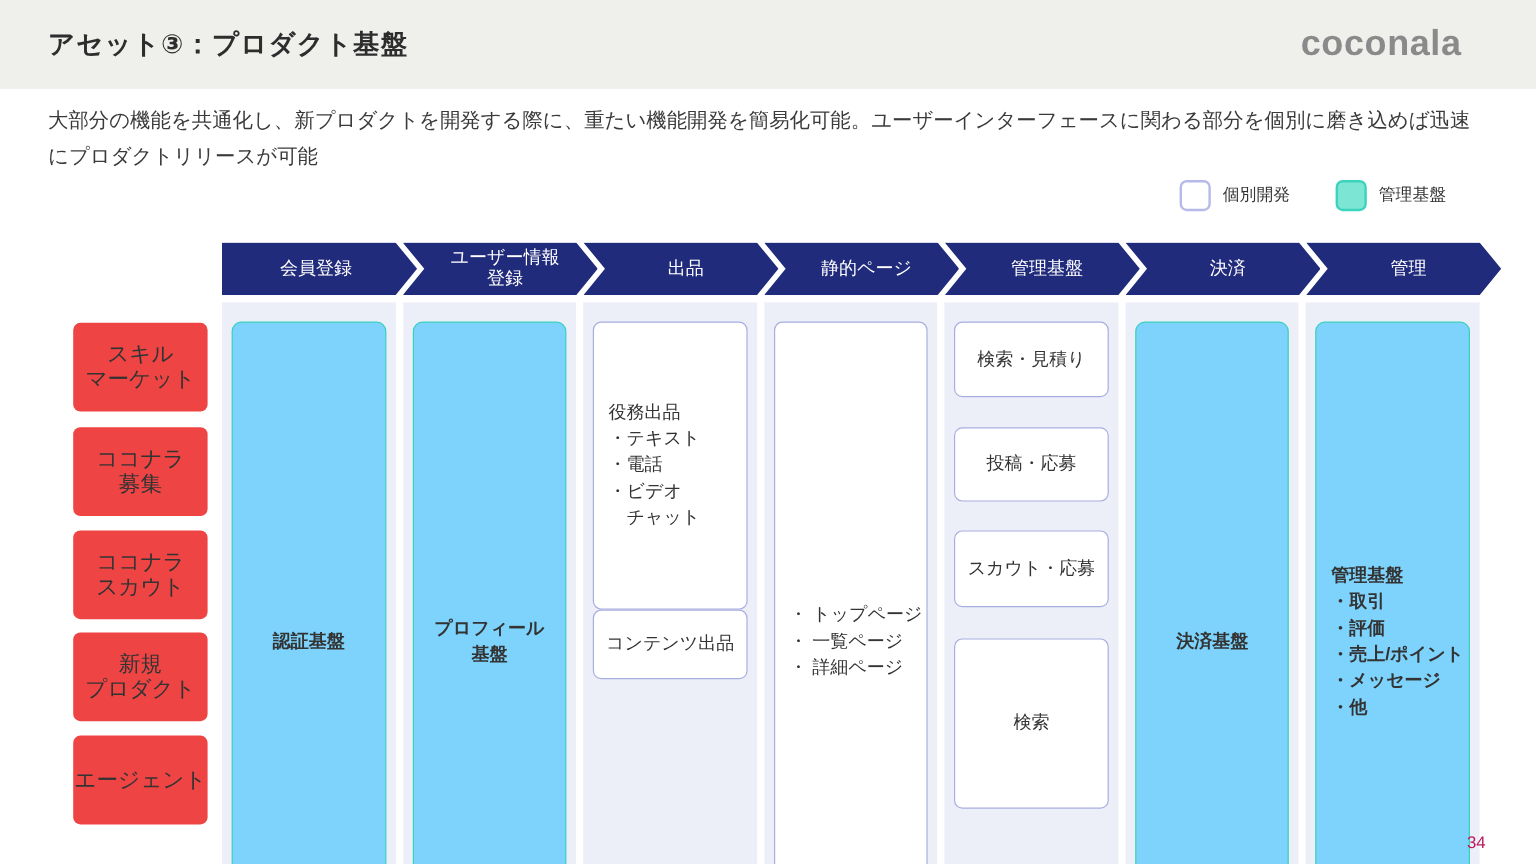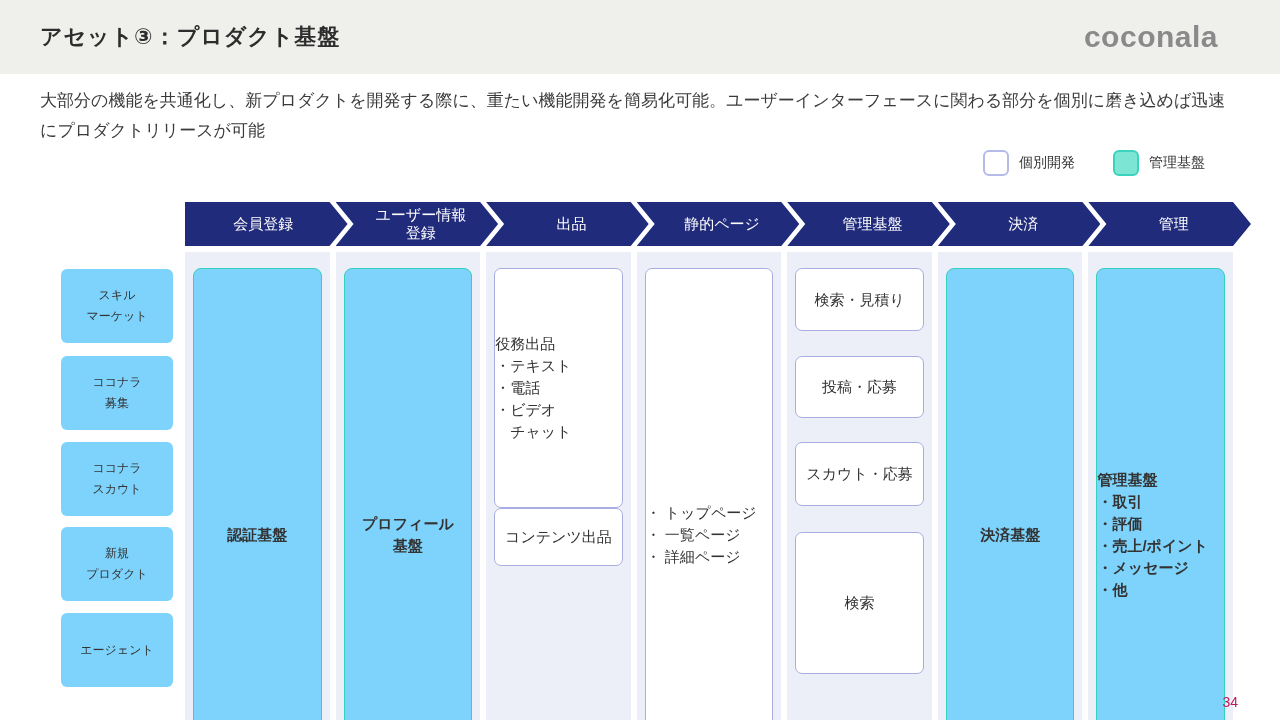--- a/index.html
+++ b/index.html
@@ -23,22 +23,22 @@
   }
   
   .legend { position:absolute; top:150px; right:75px; display:flex; gap:38px; }
   .legend-item { display:flex; align-items:center; gap:10px; font-size:14px; color:#333; }
   .swatch { width:26px; height:26px; border-radius:6px; }
   .swatch-individual { background:#ffffff; border:2px solid #b6bae8; }
   .swatch-common { background:#7de5d3; border:2px solid #3bd3bd; }
   
   .row-label {
     position:absolute; left:61px; width:112px; height:74px;
-    background:#7dd3fc; border-radius:6px; display:flex; align-items:center;
-    justify-content:center; text-align:center; font-size:12px; line-height:21px;
+    background:#ef4444; border-radius:6px; display:flex; align-items:center;
+    justify-content:center; text-align:center; font-size:18px; line-height:21px;
     color:#333; white-space:pre-line;
   }
   
   .grid {
     position:absolute; left:185px; top:202px; width:1048px; height:612px;
     display:grid; grid-template-columns:repeat(7,1fr); column-gap:6px;
   }
   .column { position:relative; display:flex; flex-direction:column; }
   .header { position:relative; height:44px; z-index:2; }
   .arrow {
@@ -54,21 +54,21 @@
   }
   .strip {
     margin-top:6px; flex:1; background:#edeff8;
     display:flex; flex-direction:column; padding:16px 8px 13px 8px;
   }
   .box { border-radius:8px; font-size:15px; color:#333; white-space:pre-line; }
   .box-common { background:#7dd3fc; border:1.5px solid #36d1bd;font-weight:bold; }
   .box-plain  { background:#ffffff; border:1px solid #a9aee0; border-radius:7px; }
   .box-tall   { flex:1; }
   .center-both { display:flex; align-items:center; justify-content:center; text-align:center; line-height:22px; }
-  .center-left { display:flex; align-items:center; justify-content:flex-start; text-align:left; line-height:22px; }
+  .center-left { display:flex; align-items:center; justify-content:flex-start; text-align:left; line-height:22px; padding-left:12px; }
   
   .h240 { height:240px; }
   .h58  { height:58px;  }
   .h63  { height:63px; }
   .h62a { height:62px; margin-top:25px; }
   .h64  { height:64px; margin-top:24px; }
   .h142 { height:142px; margin-top:26px; }
   
   .page-number { position:absolute; right:42px; bottom:10px; font-size:14px; color:#be185d; }
 </style>

